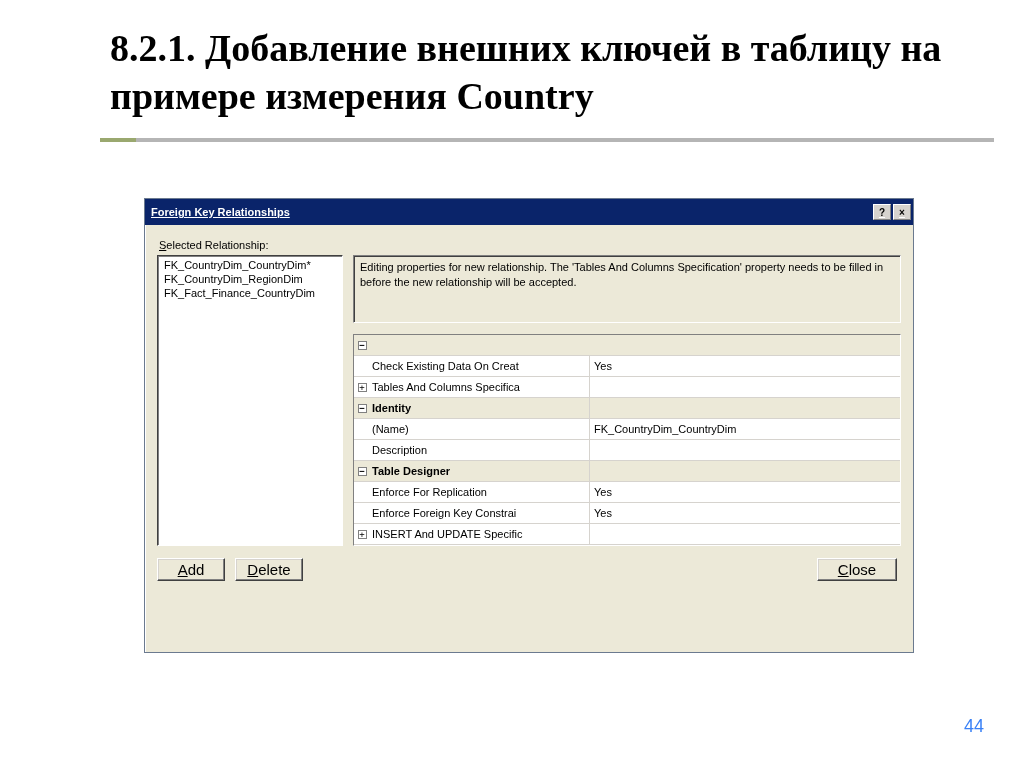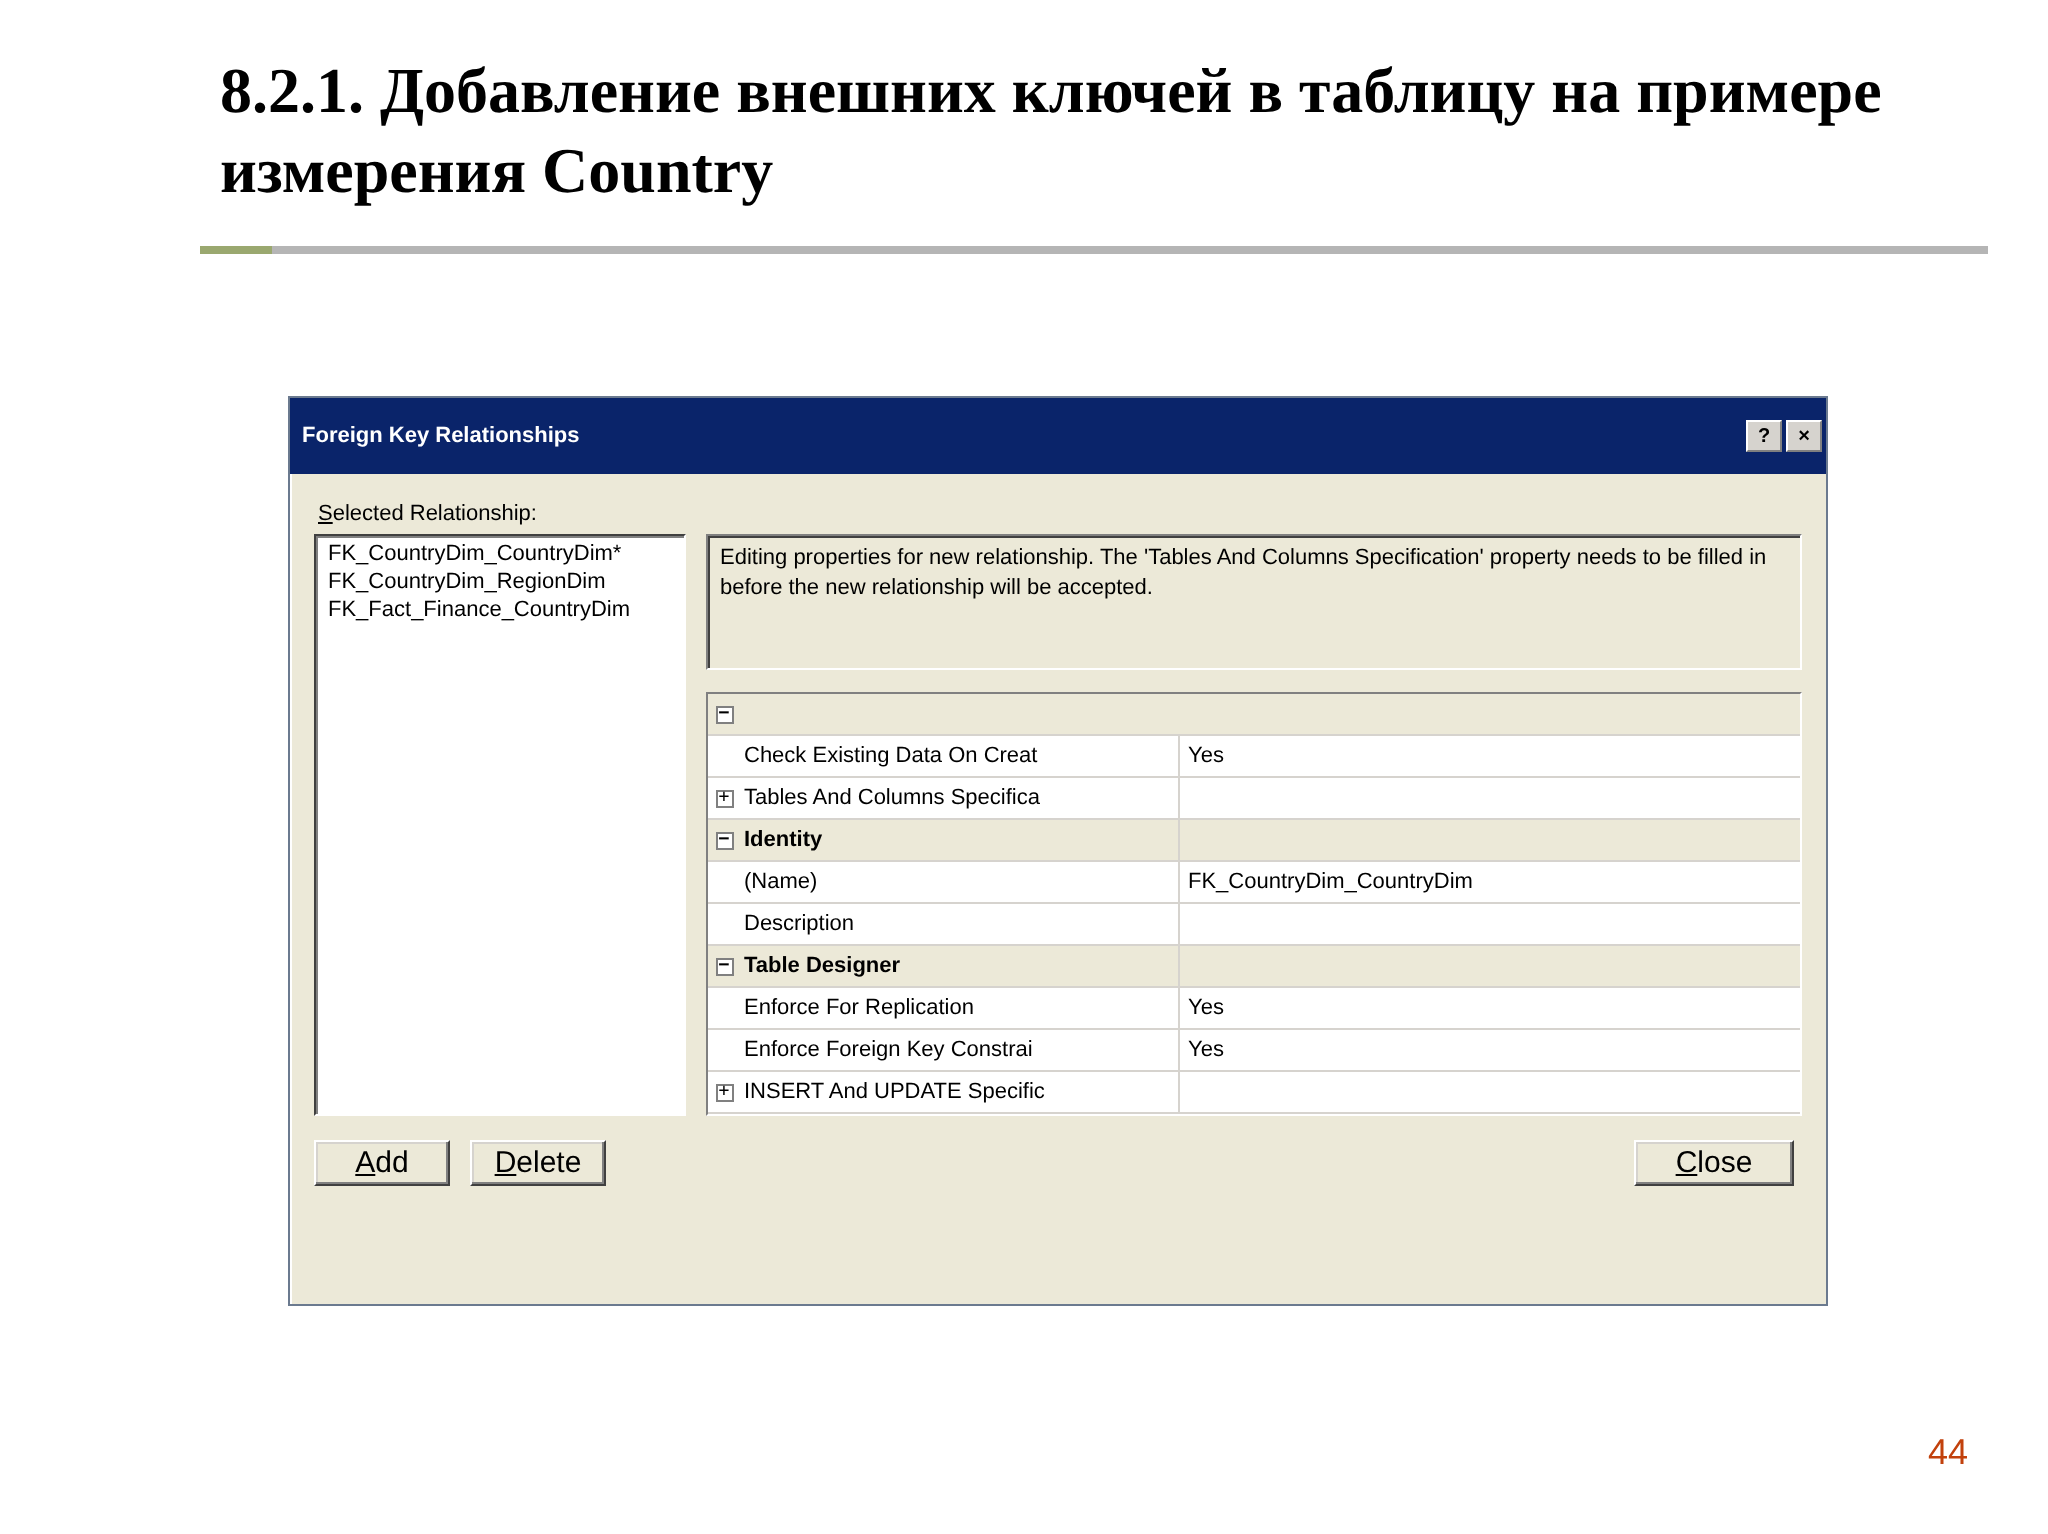--- a/index.html
+++ b/index.html
@@ -1,24 +1,24 @@
 <!DOCTYPE html>
 <html><head>
 <meta charset="utf-8">
 <style>
 * { box-sizing: border-box; margin: 0; padding: 0; }
 body { font-family: "Times New Roman", serif; background: #fff; width: 1024px; height: 767px; position: relative; }
-.slide-title { font-size: 32px; font-weight: bold; padding: 25px 80px 10px 110px; line-height: 1.25; }
+.slide-title { font-size: 38px; font-weight: bold; padding: 25px 80px 10px 110px; line-height: 1.25; }
 .title-rule { margin: 8px 30px 0 100px; height: 4px; position: relative; }
 .title-rule::before { content: ""; position: absolute; top: 0; left: 0; width: 36px; height: 4px; background: #9aa86f; }
 .title-rule::after { content: ""; position: absolute; top: 0; left: 36px; right: 0; height: 4px; background: #b5b5b5; }
-.page-number { position: absolute; right: 40px; bottom: 30px; font-family: Arial, sans-serif; font-size: 18px; color: #c2410c; }
+.page-number { position: absolute; right: 40px; bottom: 30px; font-family: Arial, sans-serif; font-size: 18px; color: #3b82f6; }
 
 .dialog { position: absolute; left: 144px; top: 198px; width: 770px; height: 455px; background: #ece9d8; border: 1px solid #6b7a8f; box-shadow: 1px 1px 0 #fff inset; font-family: Tahoma, Arial, sans-serif; font-size: 11px; color: #000; }
-.titlebar { height: 38px; background: linear-gradient(to right, #0a246a, #a6caf0 70%, #0a246a 100%); background: #0a246a; color: #fff; display: flex; align-items: center; padding: 0 2px 0 6px; font-weight: bold; }
+.titlebar { height: 26px; background: linear-gradient(to right, #0a246a, #a6caf0 70%, #0a246a 100%); background: #0a246a; color: #fff; display: flex; align-items: center; padding: 0 2px 0 6px; font-weight: bold; text-decoration: underline; }
 .titlebar-text { flex: 1; }
 .titlebar-buttons { display: flex; gap: 2px; }
 .tb-btn { width: 18px; height: 16px; background: #d6d3ce; border: 1px solid #808080; border-top-color: #fff; border-left-color: #fff; display: flex; align-items: center; justify-content: center; color: #000; font-size: 10px; font-weight: bold; cursor: pointer; }
 .dlg-body { padding: 10px 12px 12px 12px; }
 .label-selected { margin: 4px 0 4px 2px; }
 .underline { text-decoration: underline; }
 .columns { display: flex; gap: 10px; }
 .leftcol { width: 186px; display: flex; flex-direction: column; }
 .listbox { flex: 1; height: 340px; background: #fff; border: 1px solid #808080; border-top-color: #404040; border-left-color: #404040; border-right-color: #fff; border-bottom-color: #fff; box-shadow: inset 1px 1px 0 #808080; padding: 2px 4px; overflow: auto; }
 .list-item { padding: 1px 2px; white-space: nowrap; cursor: pointer; }

